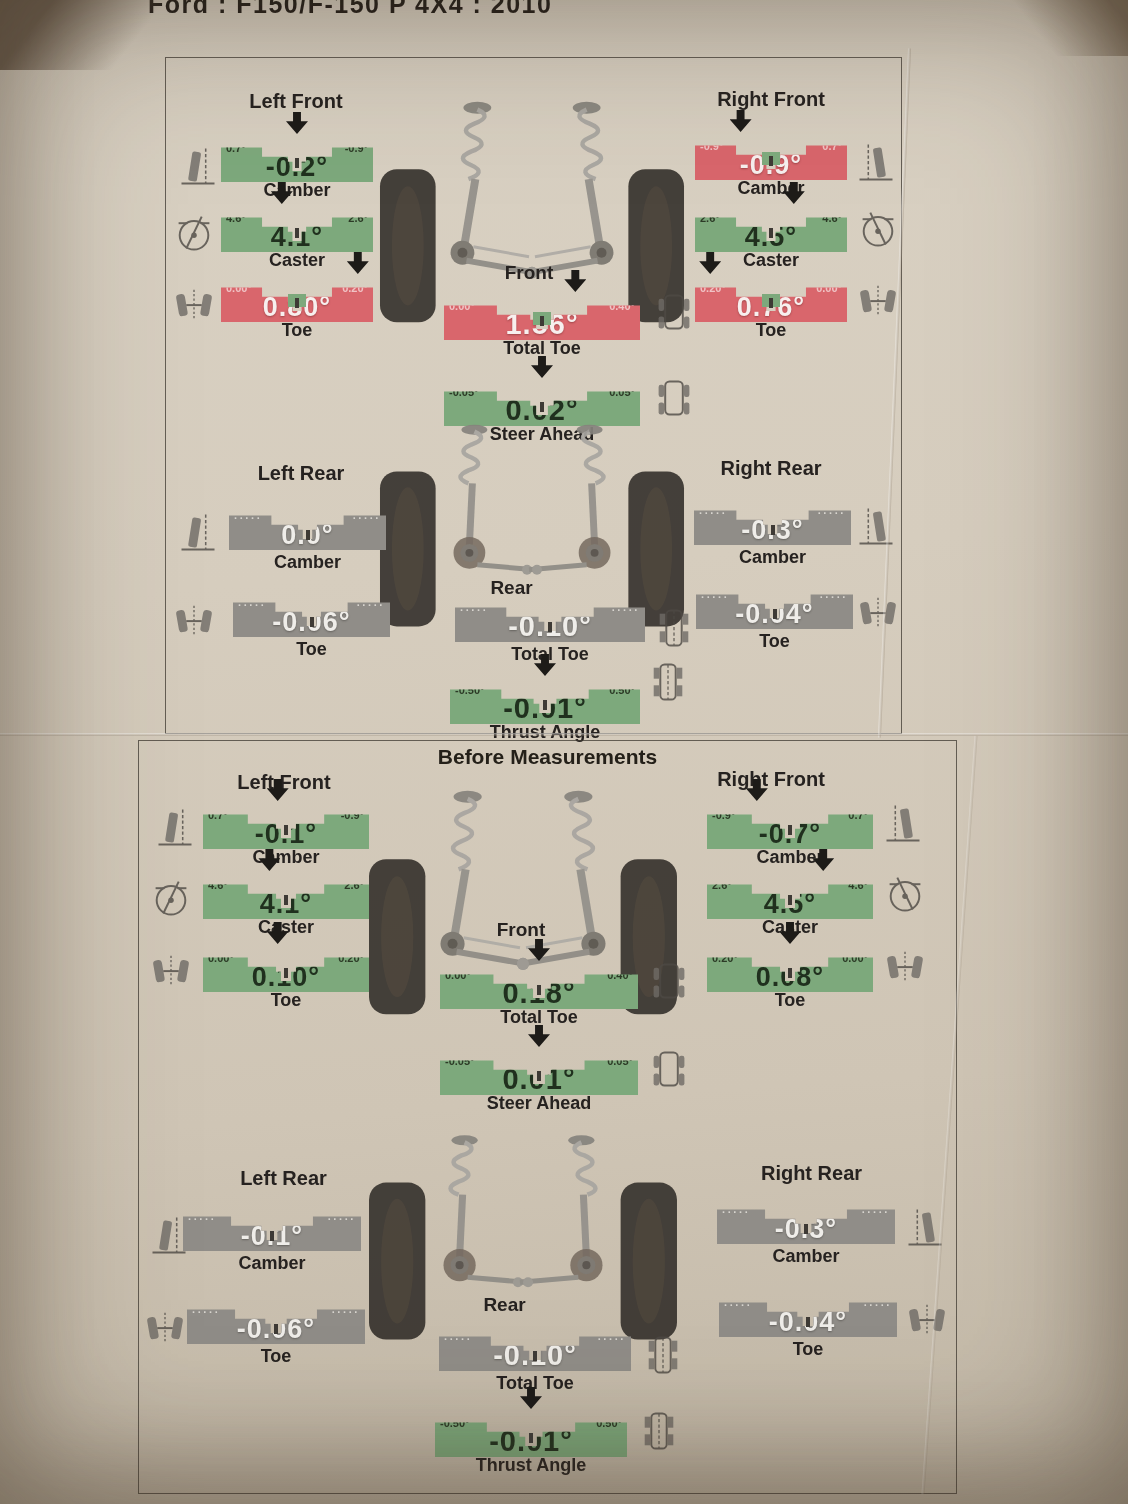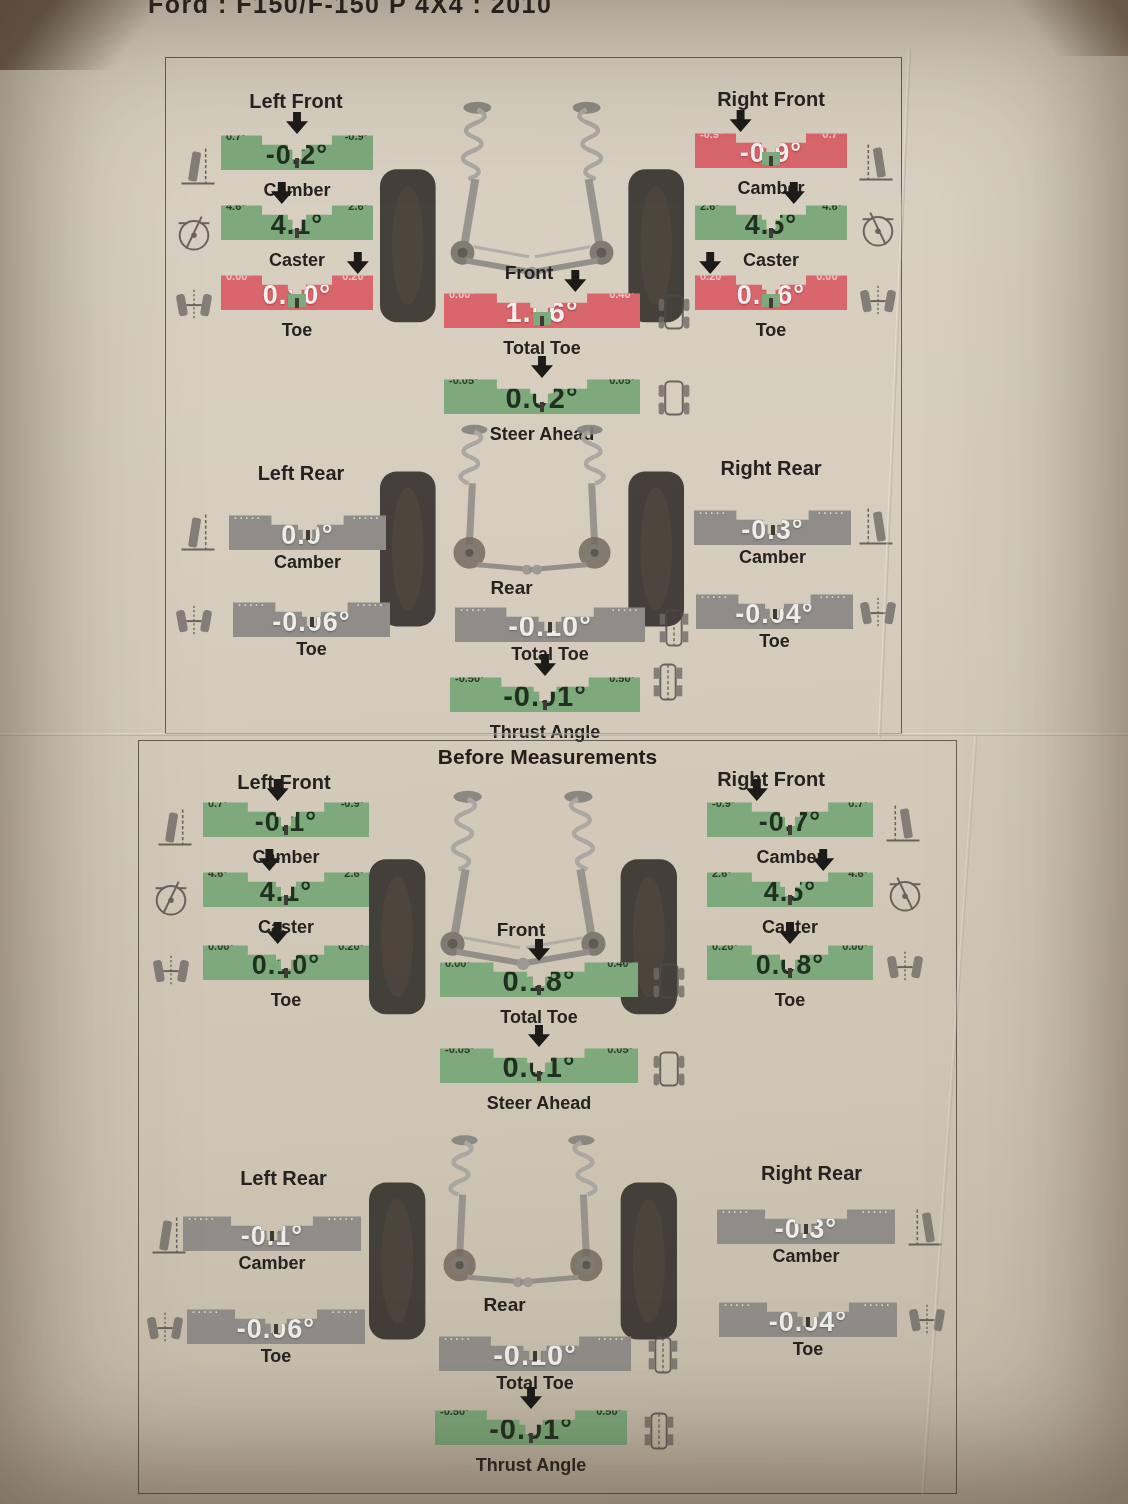--- a/index.html
+++ b/index.html
@@ -25,21 +25,21 @@
   .before{left:165px;top:57px;width:735px;height:675px}
   .current{left:138px;top:740px;width:817px;height:752px}
   .sec-title{position:absolute;left:0;right:0;top:4px;text-align:center;font-size:21px;
          font-weight:bold;color:#242019}
   .poslabel{position:absolute;text-align:center;font-size:20px;font-weight:bold}
   .axis-label{position:absolute;text-align:center;font-size:19px;font-weight:bold}
   .bb{position:absolute}
   .bb .ptr{position:absolute;top:0;width:22px;height:22px;background:#1d1b18;z-index:4;
          transform:translateX(-50%);
          clip-path:polygon(32% 0,68% 0,68% 42%,100% 42%,50% 100%,0 42%,32% 42%)}
-  .bb .bar{position:absolute;left:0;right:0;top:16px;height:42px;
+  .bb .bar{position:absolute;left:0;right:0;top:28px;height:42px;
          clip-path:polygon(0 18%,27% 18%,27% 40%,44% 40%,44% 52%,47% 52%,47% 74%,53% 74%,53% 52%,
          56% 52%,56% 40%,73% 40%,73% 18%,100% 18%,100% 100%,0 100%)}
   .bb.noptr .bar{top:0}
   .bar.green{background:#7da97c}
   .bar.red{background:#d9666c}
   .bar.gray{background:#908d88}
   .bb .tick{position:absolute;left:50%;transform:translateX(-50%);top:46px;width:4px;height:10px;
          background:#3e3a35;z-index:3}
   .bb.noptr .tick{top:22px}
   .bb .notch{position:absolute;left:50%;transform:translateX(-50%);top:42px;width:18px;height:13px;

